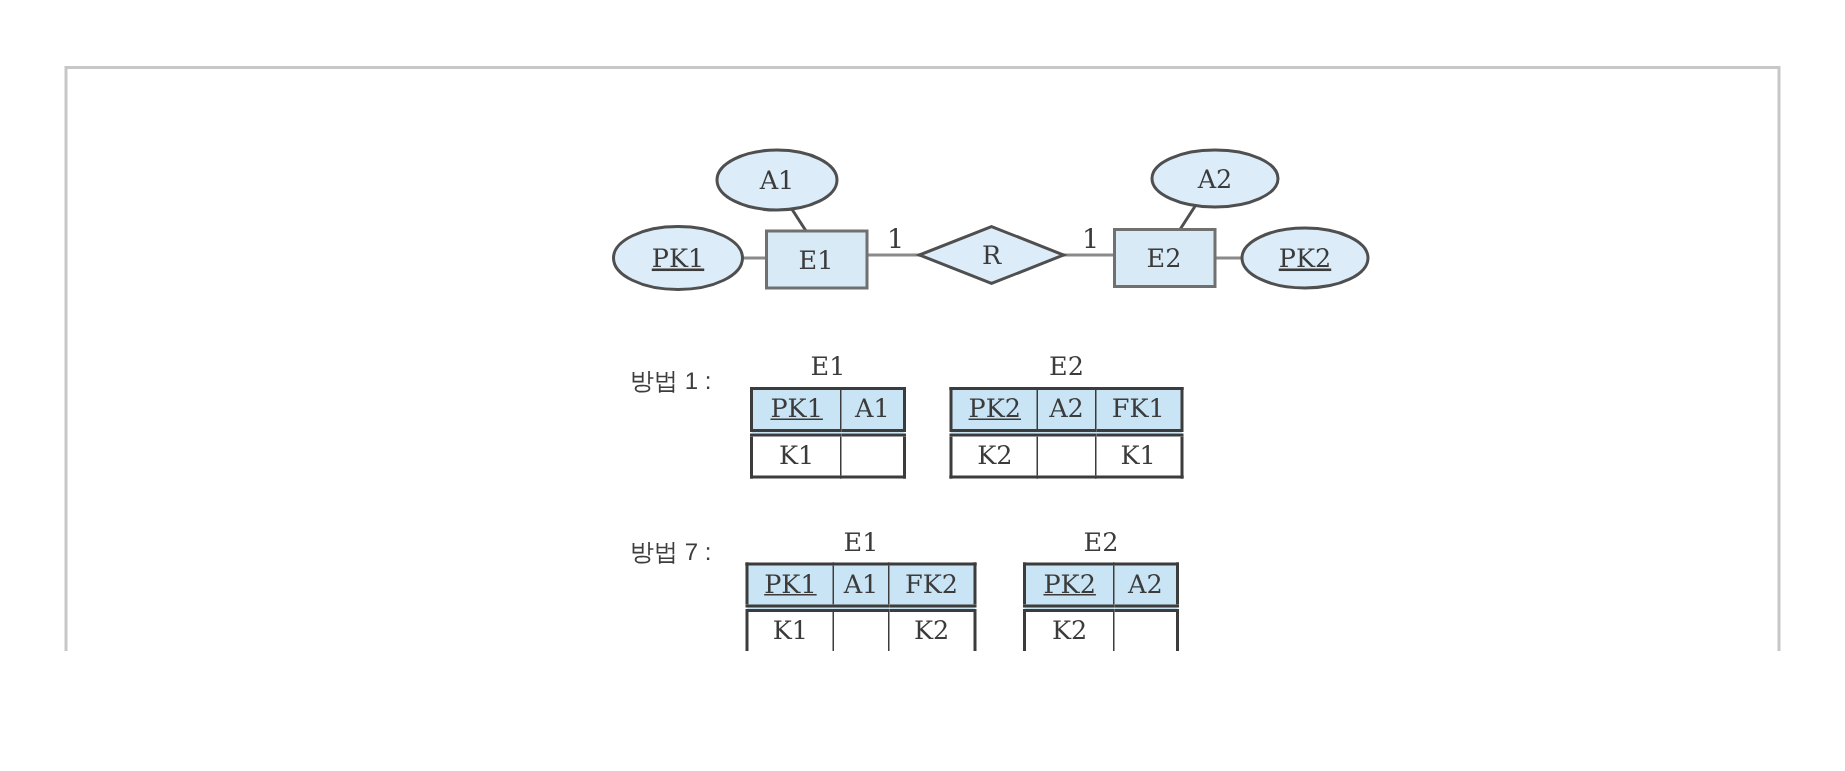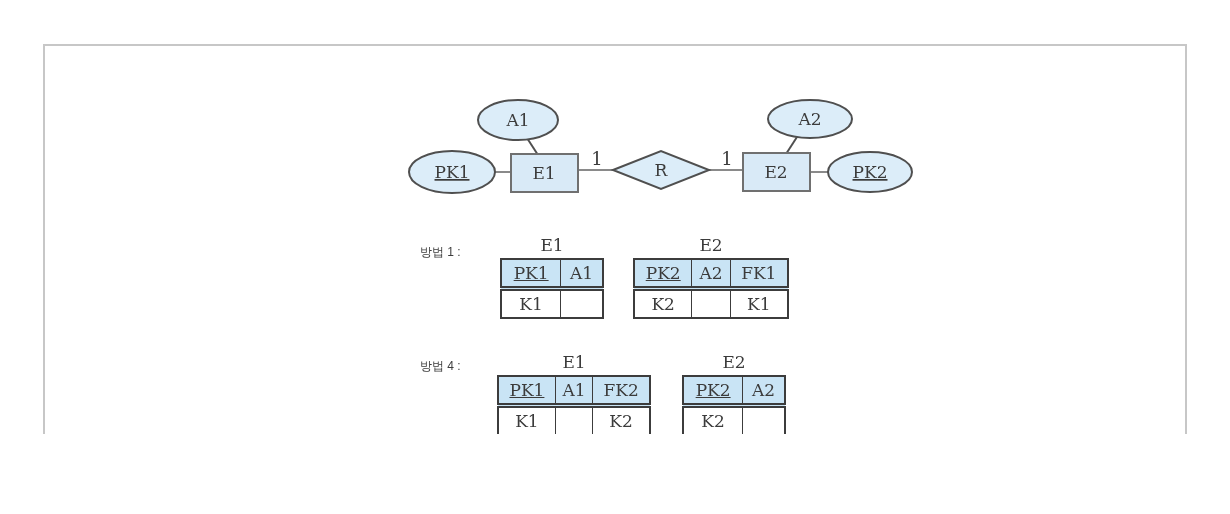--- a/index.html
+++ b/index.html
@@ -38,21 +38,21 @@
   }
   .er-svg text.card {
     font-size: 18px;
   }
   .er-svg text.ukey {
     text-decoration: underline;
   }
   .mlabel {
     position: absolute;
     font-family: "Liberation Sans", sans-serif;
-    font-size: 12px;
+    font-size: 16px;
     color: #3d3d3d;
     white-space: nowrap;
   }
   .tgroup {
     position: absolute;
     text-align: center;
   }
   .ttitle {
     font-family: "DejaVu Serif", serif;
     font-size: 17px;
@@ -158,21 +158,21 @@
       </tr>
       <tr>
         <td>K2</td>
         <td></td>
         <td>K1</td>
       </tr>
     </tbody>
       </table>
   </div>
 
-  <div class="mlabel" style="left:420px; top:358px;">방법 4 :</div>
+  <div class="mlabel" style="left:420px; top:358px;">방법 7 :</div>
 
   <div class="tgroup" style="left:497px; top:352px; width:154px;">
     <div class="ttitle">E1</div>
     <table class="maptable">
       <tbody>
           <tr>
         <th class="key">PK1</th>
         <th>A1</th>
         <th>FK2</th>
       </tr>

